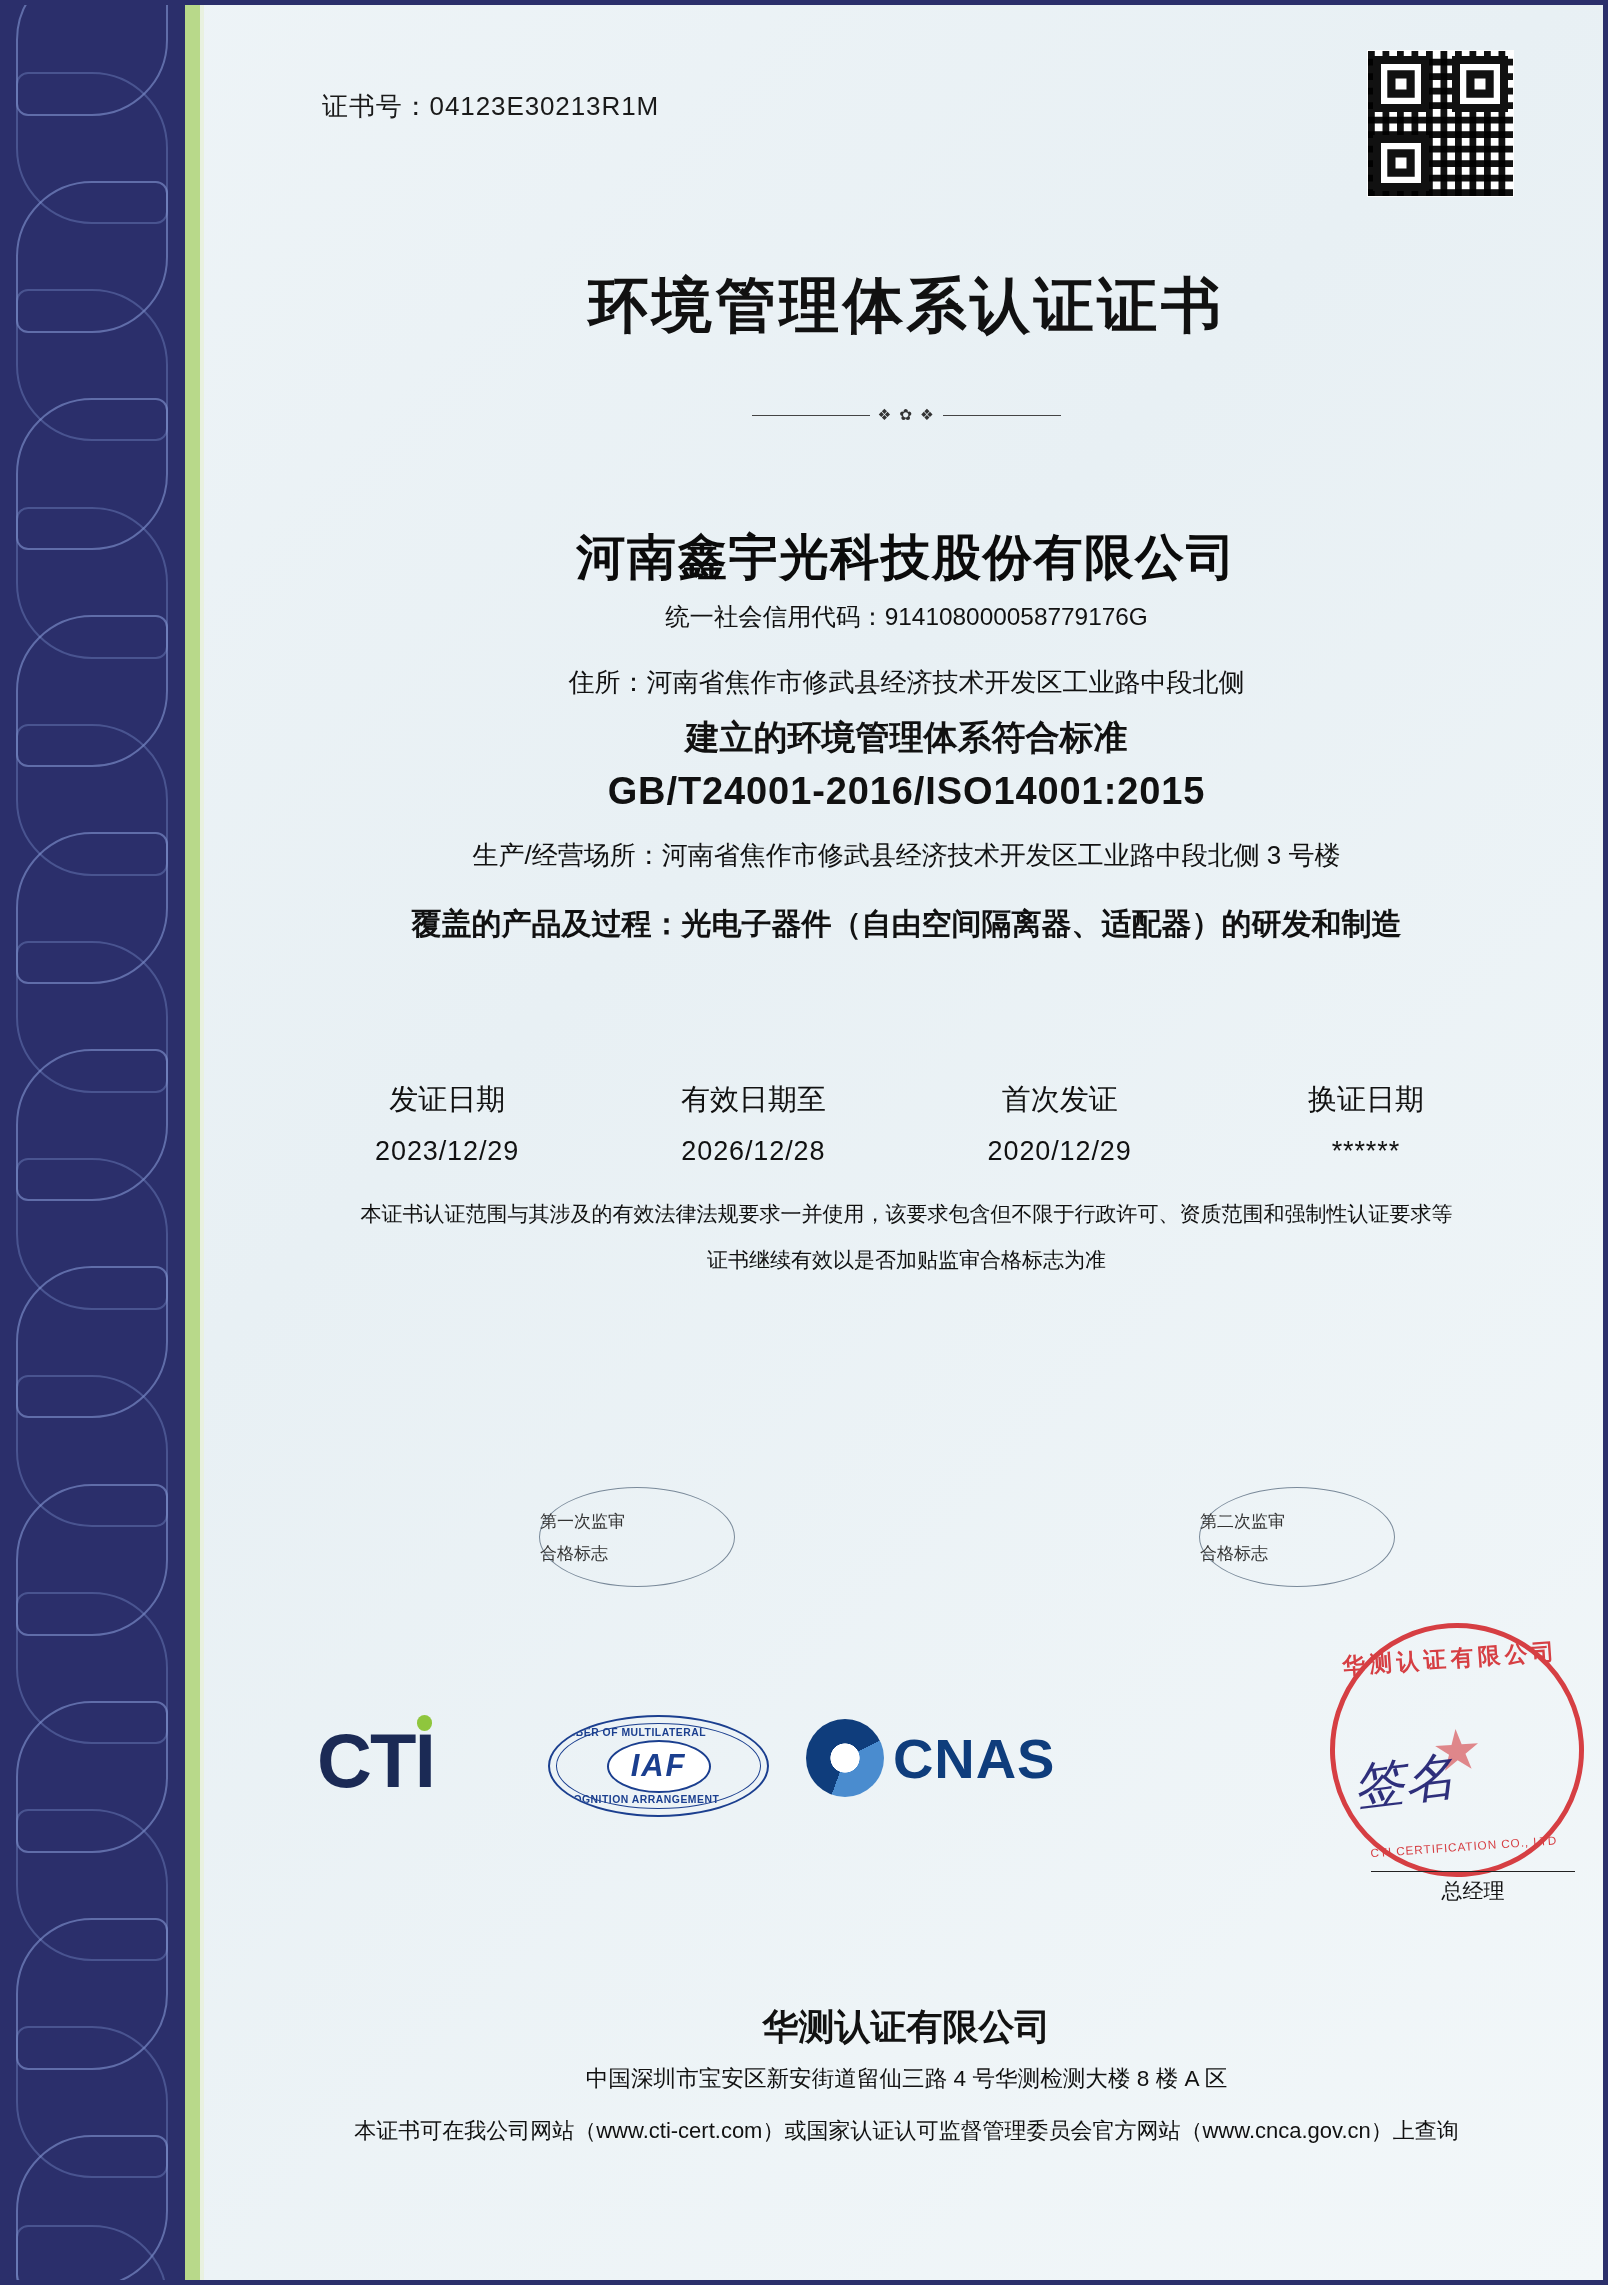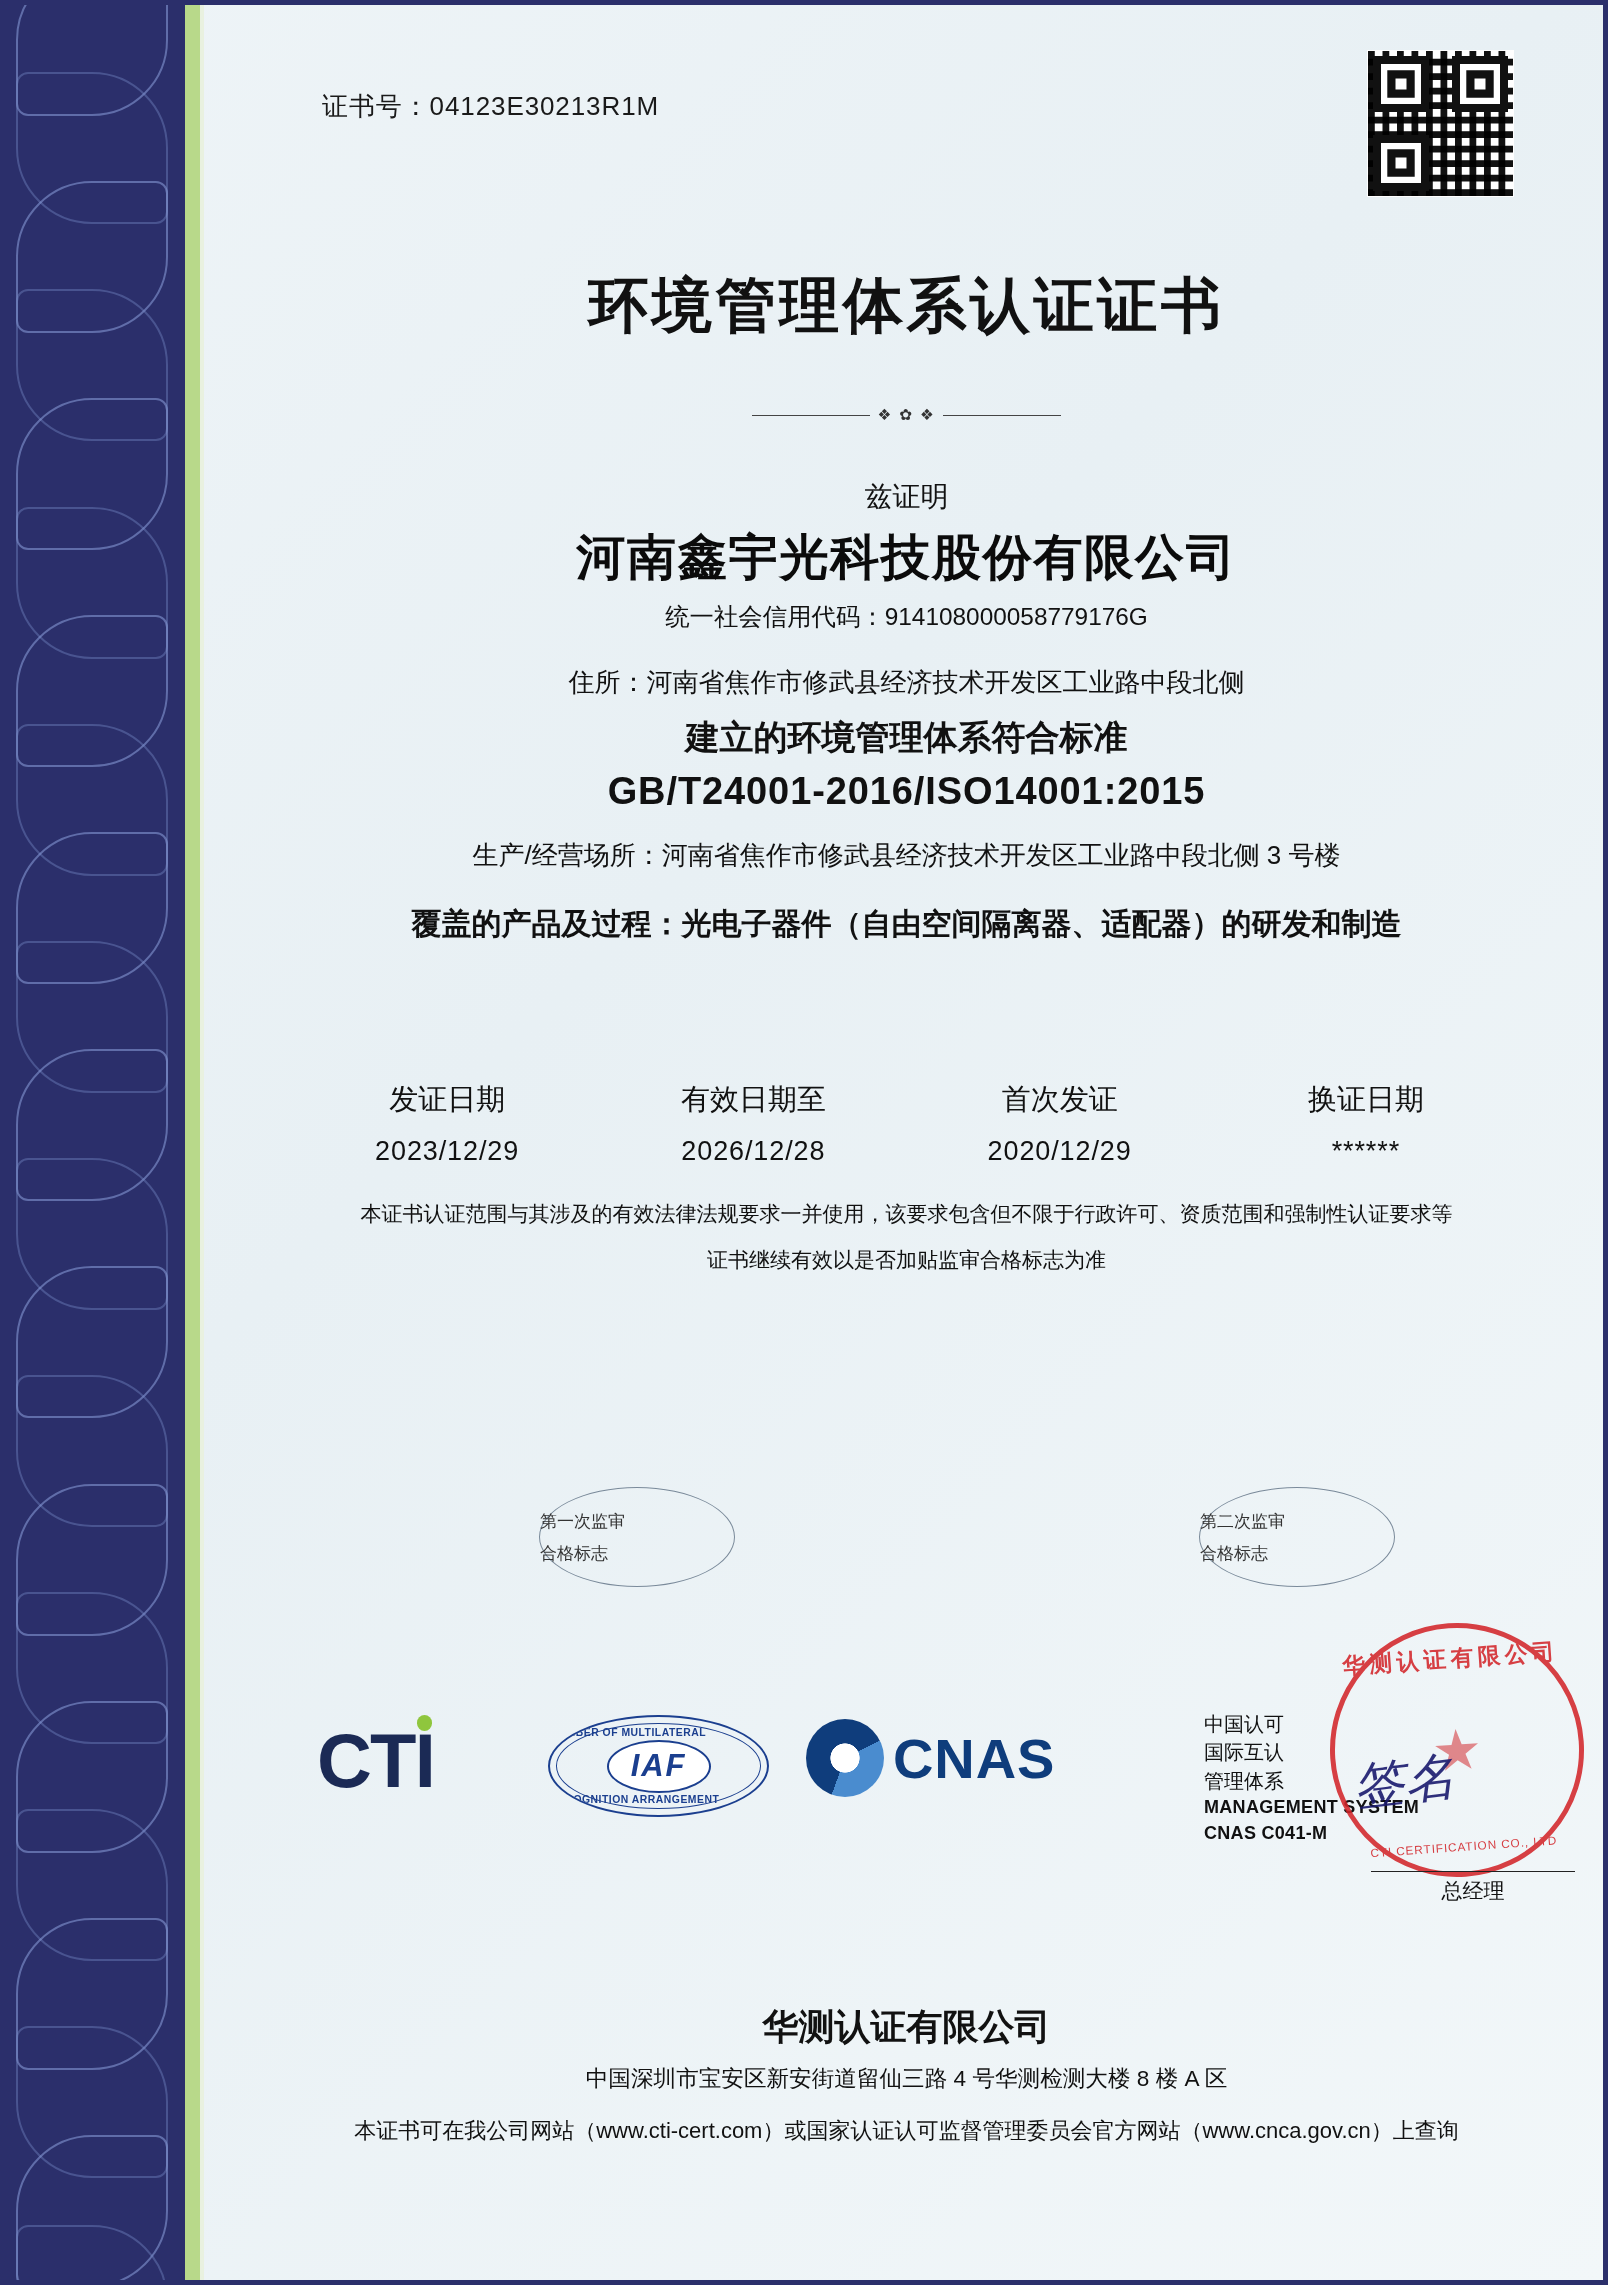--- a/index.html
+++ b/index.html
@@ -431,21 +431,20 @@
       </div>
 
     <div class="title">环境管理体系认证证书</div>
 
     <div class="divider">
       <span class="ln"></span>
       <span class="dm">❖ ✿ ❖</span>
       <span class="ln"></span>
     </div>
 
-    <div class="blk t-hereby">兹证明</div>
     <div class="blk t-company">河南鑫宇光科技股份有限公司</div>
     <div class="blk t-code">统一社会信用代码：914108000058779176G</div>
     <div class="blk t-addr">住所：河南省焦作市修武县经济技术开发区工业路中段北侧</div>
     <div class="blk t-std1">建立的环境管理体系符合标准</div>
     <div class="blk t-std2">GB/T24001-2016/ISO14001:2015</div>
     <div class="blk t-site">生产/经营场所：河南省焦作市修武县经济技术开发区工业路中段北侧 3 号楼</div>
     <div class="blk t-scope">覆盖的产品及过程：光电子器件（自由空间隔离器、适配器）的研发和制造</div>
 
     <div class="dates">
       <div class="col">
@@ -489,27 +488,20 @@
         <span class="top-txt">MEMBER OF MULTILATERAL</span>
         <span class="core">IAF</span>
         <span class="bot-txt">RECOGNITION ARRANGEMENT</span>
       </div>
 
       <div class="cnas">
         <span class="swoosh"></span>
         <span class="word">CNAS</span>
       </div>
 
-      <div class="cnas-txt">
-        <div>中国认可</div>
-        <div>国际互认</div>
-        <div>管理体系</div>
-        <div class="en">MANAGEMENT SYSTEM</div>
-        <div class="en">CNAS C041-M</div>
-      </div>
     </div>
 
     <div class="seal">
       <span class="cn-top">华测认证有限公司</span>
       <span class="star">★</span>
       <span class="en-bot">CTI CERTIFICATION CO., LTD</span>
     </div>
     <div class="signature">签名</div>
     <div class="sig-line"></div>
     <div class="sig-title">总经理</div>

